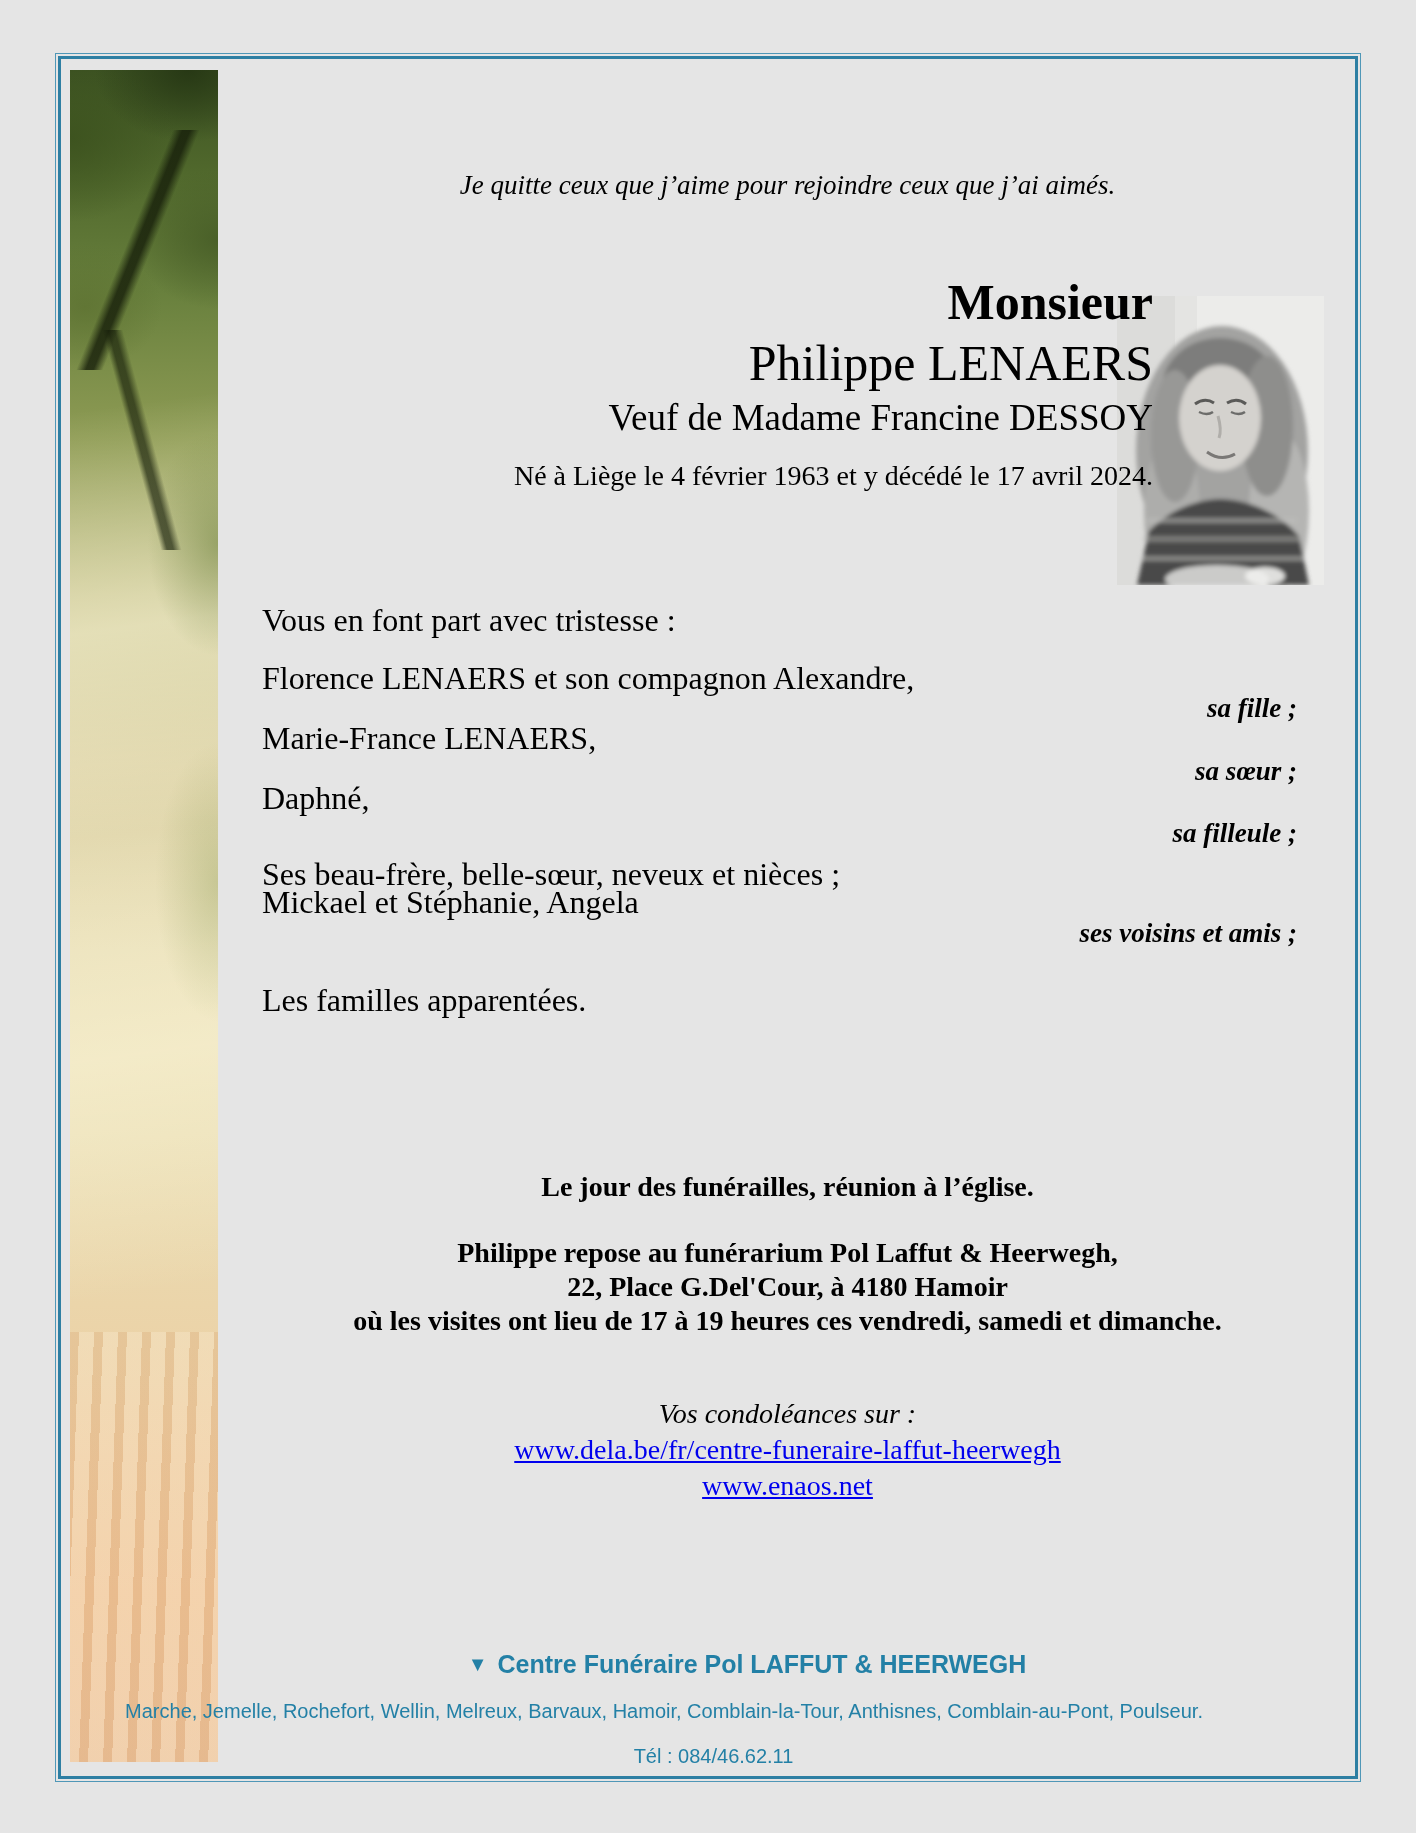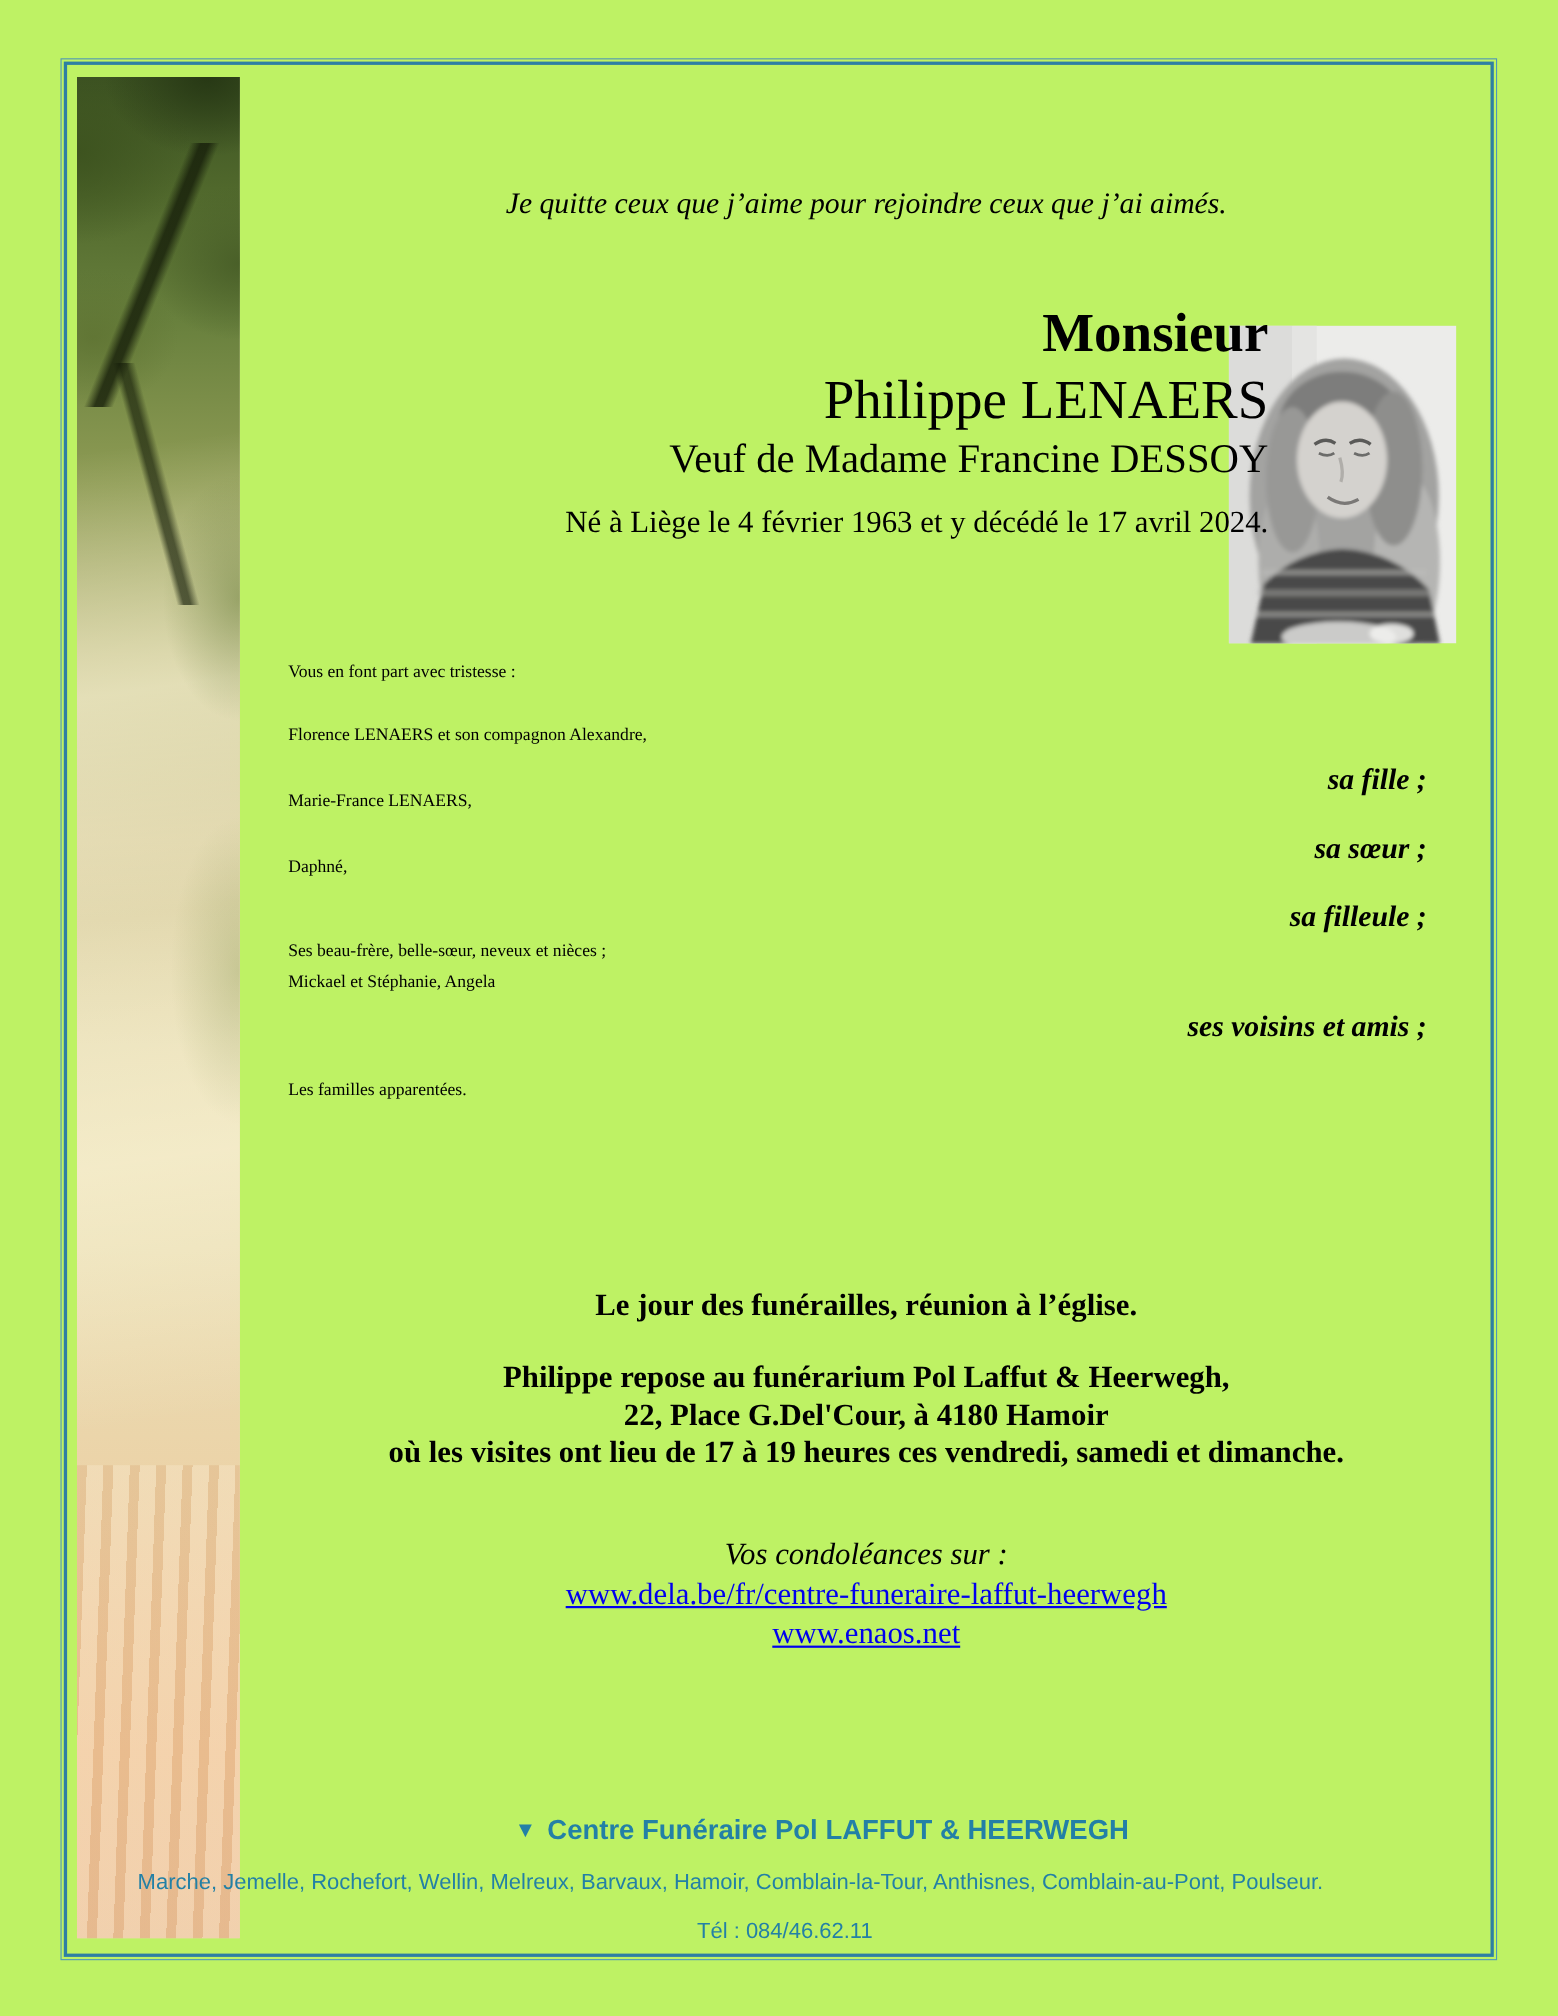--- a/index.html
+++ b/index.html
@@ -1,17 +1,17 @@
 <!DOCTYPE html>
 <html><head>
 <meta charset="utf-8">
 <style>
   html,body{margin:0;padding:0;background:#ffffff;}
   .page{
-    position:relative;width:1416px;height:1833px;background:#bef264;overflow:hidden;
+    position:relative;width:1416px;height:1833px;background:#e5e5e5;overflow:hidden;
     font-family:"Liberation Serif","DejaVu Serif",serif;color:#000;
   }
   
   .frame{
     position:absolute;left:55px;top:53px;width:1306px;height:1729px;
     border:1px solid #4f97b7;box-sizing:border-box;padding:2px;
   }
   .frame-inner{width:100%;height:100%;border:3px solid #2e7fa3;box-sizing:border-box;}
 
   
@@ -39,21 +39,21 @@
 
   .txt{position:absolute;white-space:nowrap;}
   .quote{left:218px;top:170px;width:1139px;text-align:center;font-style:italic;font-size:27px;}
 
   .header{left:218px;top:272px;width:935px;text-align:right;}
   .h-monsieur{font-size:50px;font-weight:bold;line-height:60px;}
   .h-name{font-size:50px;font-weight:normal;line-height:62px;}
   .h-veuf{font-size:37px;line-height:48px;}
   .h-birth{font-size:28px;margin-top:18px;}
 
-  .body-line{font-size:16px;}
+  .body-line{font-size:32px;}
   .left-col{left:262px;}
   .relation{left:218px;width:1079px;text-align:right;font-weight:bold;font-style:italic;font-size:27px;}
 
   .center-block{left:218px;width:1139px;text-align:center;font-size:28px;line-height:34px;}
   .bold{font-weight:bold;}
   .italic{font-style:italic;}
 
   .links a{color:#0000ee;text-decoration:underline;}
 
   .footer{font-family:"Liberation Sans","DejaVu Sans",sans-serif;color:#2380a6;}

